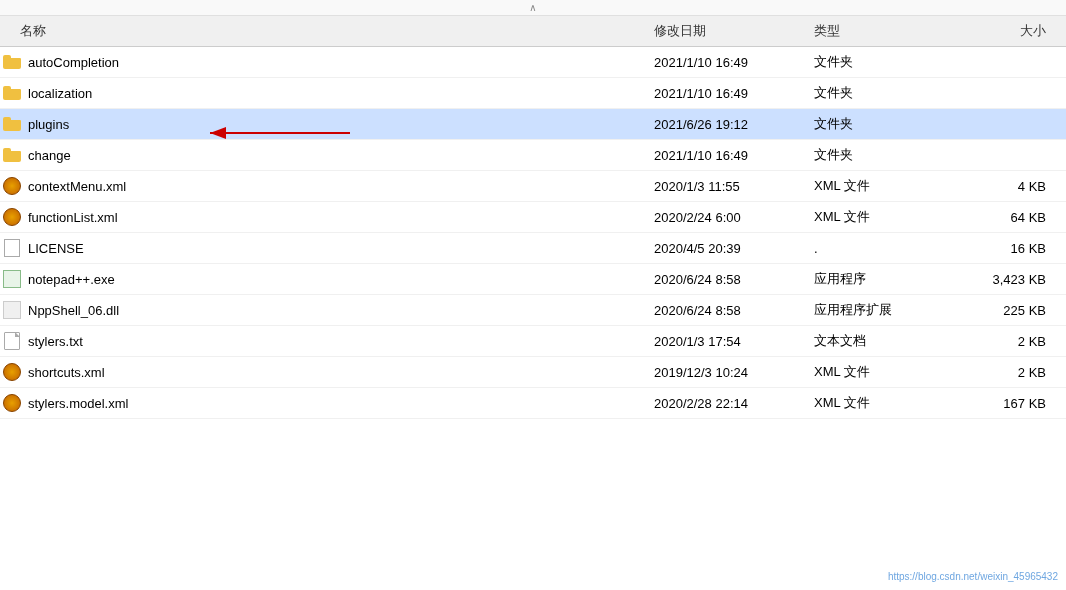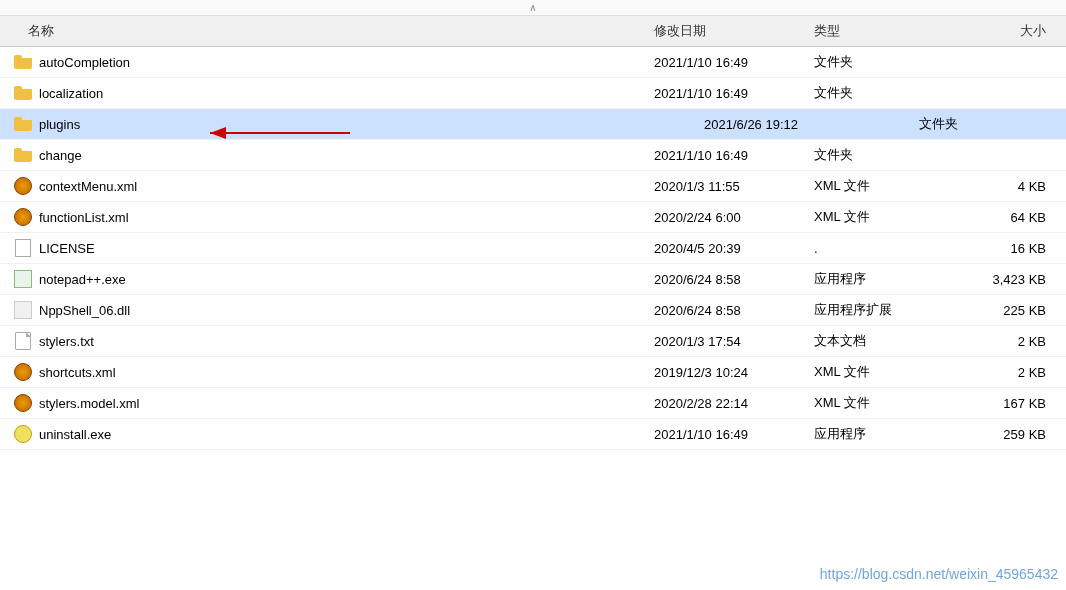--- a/index.html
+++ b/index.html
@@ -31,36 +31,35 @@
       background: #f0f0f0;
       border-bottom: 1px solid #cccccc;
       padding: 6px 8px;
       text-align: left;
       font-weight: normal;
       color: #333;
       cursor: pointer;
       user-select: none;
     }
     thead tr th:first-child {
-      padding-left: 28px;
+      padding-left: 20px;
     }
     tbody tr {
       border-bottom: 1px solid #f0f0f0;
     }
     tbody tr.selected {
       background: #cce0ff;
-      text-align: right;
     }
     tbody tr td {
       padding: 5px 8px;
       vertical-align: middle;
       white-space: nowrap;
     }
     tbody tr td:first-child {
-      padding-left: 13px;
+      padding-left: 2px;
     }
     .file-row {
       display: flex;
       align-items: center;
       gap: 6px;
     }
     .file-icon {
       width: 20px;
       height: 20px;
       flex-shrink: 0;
@@ -147,21 +146,21 @@
       color: #000;
     }
     .col-date { width: 160px; }
     .col-type { width: 160px; }
     .col-size { width: 100px; text-align: right; padding-right: 20px !important; }
     .watermark {
       position: absolute;
       bottom: 8px;
       right: 8px;
       color: #4a90d9;
-      font-size: 14px;
+      font-size: 10px;
       opacity: 0.8;
     }
     
     .annotation-arrow {
       position: absolute;
       top: 118px;
       left: 200px;
       pointer-events: none;
     }
     
@@ -353,33 +352,20 @@
         <div class="file-icon">
                   <div class="icon-xml"></div>
                 </div>
         <span class="filename">stylers.model.xml</span>
       </div>
     </td>
     <td class="col-date">2020/2/28 22:14</td>
     <td class="col-type">XML 文件</td>
     <td class="col-size">167 KB</td>
   </tr>
-          <tr>
-    <td>
-      <div class="file-row">
-        <div class="file-icon">
-                  <div class="icon-uninstall"></div>
-                </div>
-        <span class="filename">uninstall.exe</span>
-      </div>
-    </td>
-    <td class="col-date">2021/1/10 16:49</td>
-    <td class="col-type">应用程序</td>
-    <td class="col-size">259 KB</td>
-  </tr>
         </tbody>
     </table>
   </div>
 
   <svg class="annotation-arrow" width="160" height="30" viewBox="0 0 160 30">
     <defs>
       <marker id="arrowhead" markerWidth="8" markerHeight="6" refX="8" refY="3" orient="auto">
         <polygon points="0 0, 8 3, 0 6" fill="#cc0000"></polygon>
       </marker>
     </defs>

